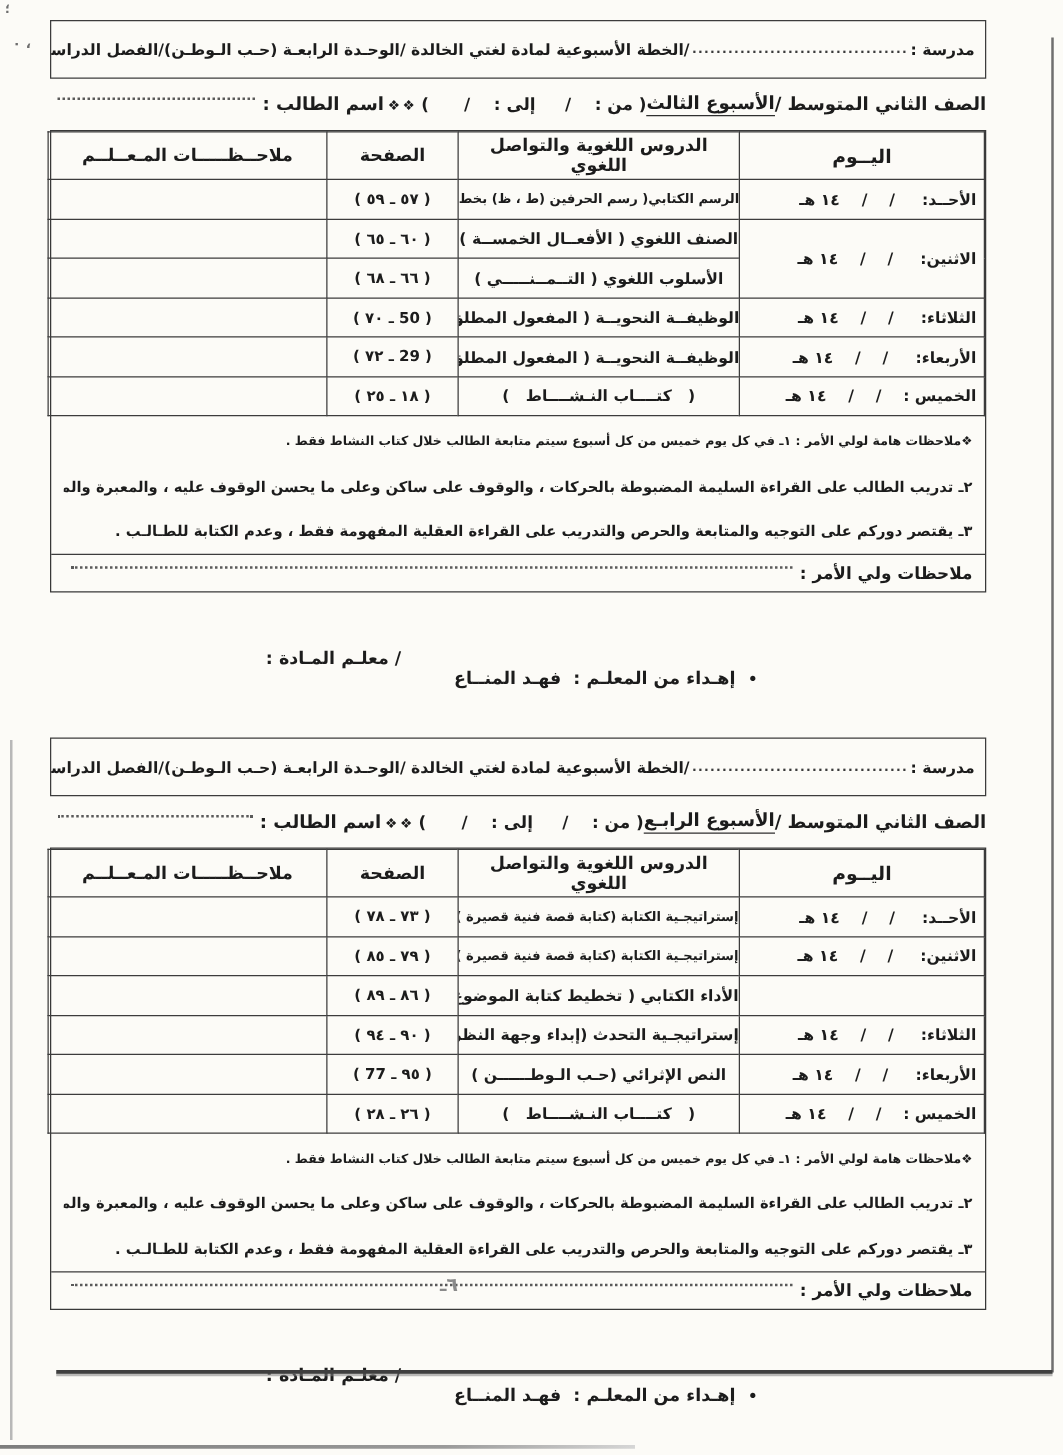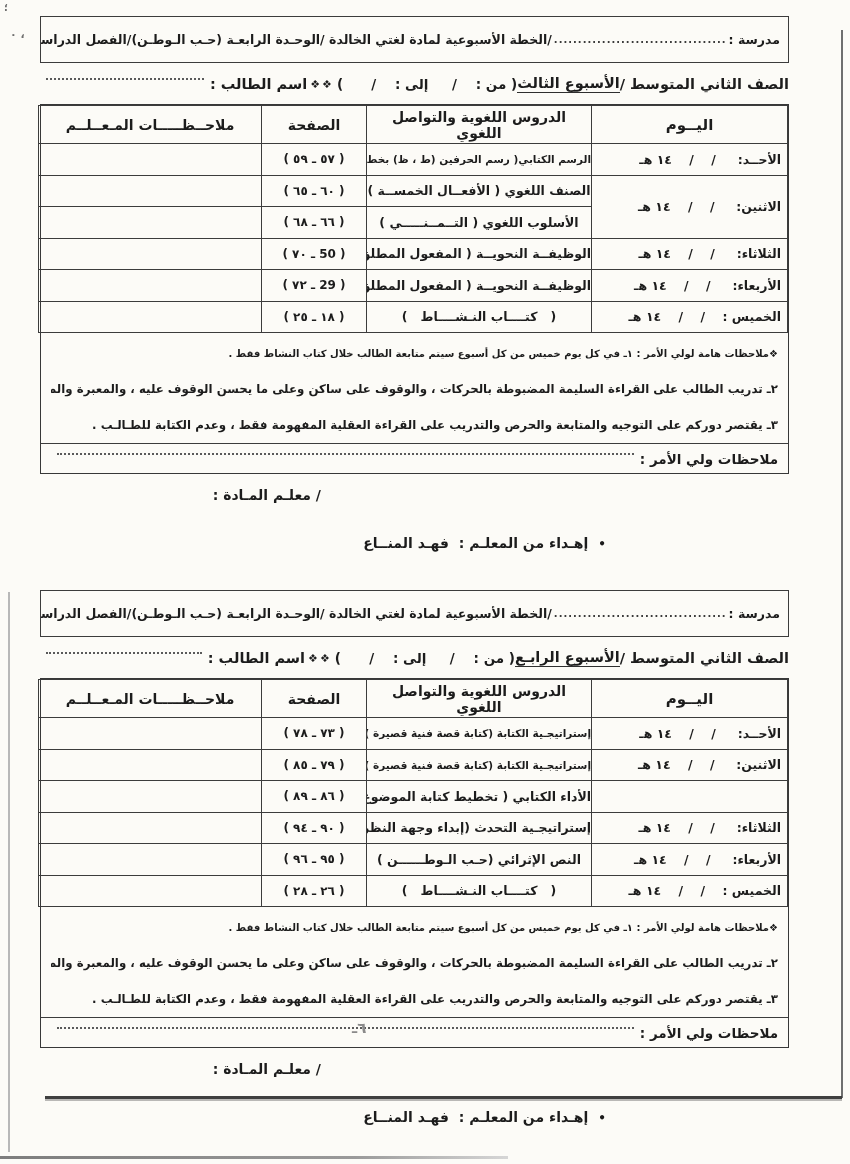--- a/index.html
+++ b/index.html
@@ -39,21 +39,21 @@
   td.page { font-size:12px; text-align:center; white-space:pre; }
 
   .notesbox { padding:2px 10px 0 10px; }
   .nline { height:36px; display:flex; align-items:center; font-size:10px; white-space:nowrap; overflow:hidden; }
   .nline.small { font-size:11.8px; }
   .parent { border-top:1.5px solid #3c3c3c; height:30px; display:flex; align-items:center; padding:0 10px; font-size:13.5px; }
 
   .footer { position:relative; margin-top:13px; height:26px; font-size:14px; }
   .f-gift { position:absolute; right:183px; white-space:pre;margin-top:48px; }
   .f-gift .bullet { font-size:12px; margin-left:10px; }
-  .f-teacher { position:absolute; right:468px; white-space:pre; }
+  .f-teacher { position:absolute; right:468px; white-space:pre;margin-top:32px; }
 
   
   .edge-right { position:absolute; left:841px; top:30px; width:2px; height:1068px; background:#6f6f6f; }
   .edge-left2 { position:absolute; left:8px; top:592px; width:1.5px; height:560px; background:#b8b8b8; }
   .bottom-rule { position:absolute; left:45px; top:1096px; width:797px; height:2.5px; background:#3f3f3f; box-shadow:0 2px 0 rgba(130,130,130,.55); }
   .smudge { position:absolute; left:0; top:1156px; width:508px; height:3px; background:linear-gradient(90deg,#7d7d7d,#9a9a9a 70%,#d6d6d6); }
   .speck { position:absolute; color:#6e6e6e; }
   .speck-top { left:4px; top:2px; font-size:10px; }
   .speck-h1 { left:10px; top:28px; font-size:11px; }
   .speck-f2 { left:352px; top:1019px; font-size:15px; color:#8a8a8a; }
@@ -197,21 +197,21 @@
       </tr>
       <tr>
         <td class="day">الثلاثاء:     /    /    ١٤ هـ</td>
         <td class="lesson">إستراتيجـية التحدث (إبداء وجهة النظر )</td>
         <td class="page">( ٩٠ ـ ٩٤ )</td>
         <td></td>
       </tr>
       <tr>
         <td class="day">الأربعاء:     /    /    ١٤ هـ</td>
         <td class="lesson">النص الإثرائي (حـب الـوطــــــن )</td>
-        <td class="page">( ٩٥ ـ ٩٦ )</td>
+        <td class="page">( ٩٥ ـ 77 )</td>
         <td></td>
       </tr>
       <tr>
         <td class="day">الخميس :    /    /    ١٤ هـ</td>
         <td class="lesson">(   كتــــاب النـشــــاط   )</td>
         <td class="page">( ٢٦ ـ ٢٨ )</td>
         <td></td>
       </tr>
     </tbody>
       </table>

